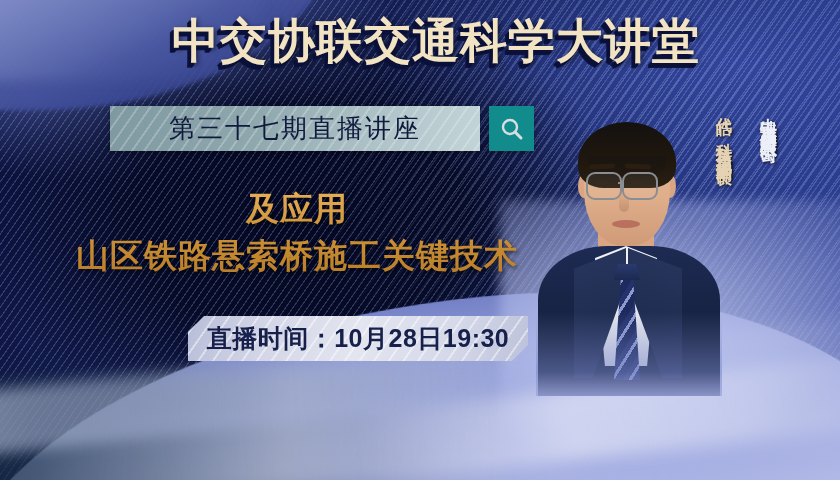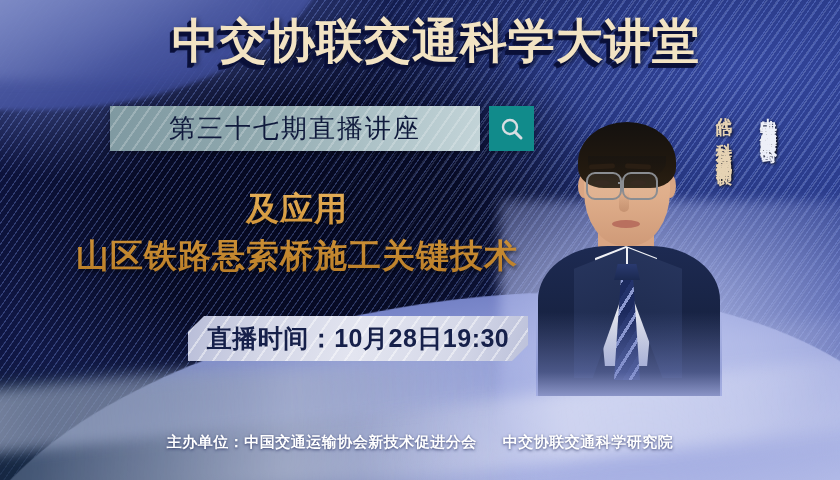--- a/index.html
+++ b/index.html
@@ -451,17 +451,14 @@
     <div>山区铁路悬索桥施工关键技术</div>
   </div>
 
   <div class="time-bar">
     <span class="time-text">直播时间：10月28日19:30</span>
   </div>
 
   <div class="v-col v-org">中铁大桥局集团有限公司</div>
   <div class="v-col v-name">代皓 科技与信息化部副部长</div>
 
-  <div class="footer">
-    <span>主办单位：中国交通运输协会新技术促进分会</span><span class="gap"></span><span>中交协联交通科学研究院</span>
-  </div>
 
 </div>
 
 </body></html>

